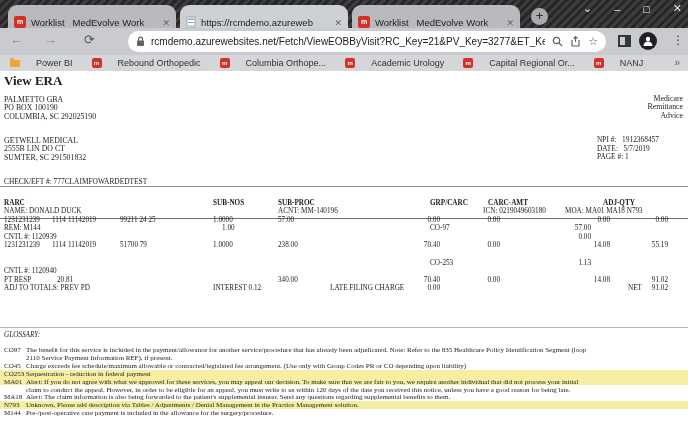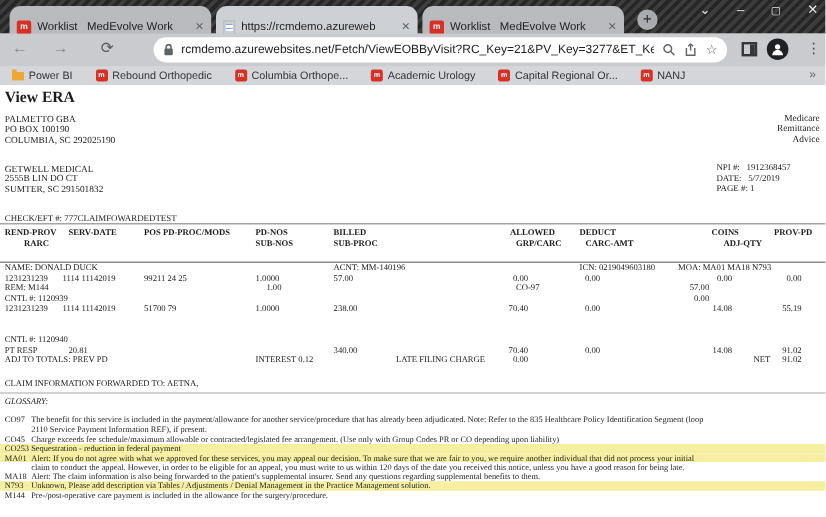--- a/index.html
+++ b/index.html
@@ -3,21 +3,21 @@
 <meta charset="utf-8">
 <style>
   html,body{margin:0;padding:0;width:688px;height:431px;overflow:hidden;background:#fff;
     font-family:"Liberation Sans",sans-serif;}
   .browser{position:relative;width:688px;height:431px;overflow:hidden;}
 
   
   .tabstrip{position:absolute;top:0;left:0;width:688px;height:28px;
     background:repeating-linear-gradient(135deg,#3d3d3d 0 3px,#262626 3px 6px);}
   .tab{position:absolute;top:5px;height:23px;width:168px;background:#b8babd;
-    border-radius:9px 9px 0 0;display:flex;align-items:flex-start;padding:12px 6px;box-sizing:border-box;}
+    border-radius:9px 9px 0 0;display:flex;align-items:flex-end;padding:0 6px;box-sizing:border-box;}
   .tab.active{background:#cdd0d4;}
   .tab .lbl{flex:1;font-size:9.5px;color:#202124;white-space:pre;overflow:hidden;margin-left:5px;}
   .tab .x{font-size:9px;color:#5f6368;margin-left:4px;}
   .fav-red{width:12px;height:12px;border-radius:2px;background:#d93025;color:#fff;
     font-size:7px;font-weight:bold;text-align:center;line-height:12px;flex:0 0 12px;}
   .fav-doc{width:10px;height:12px;background:#fff;border:1px solid #bbb;box-sizing:border-box;
     flex:0 0 10px;background-image:repeating-linear-gradient(#fff 0 2px,#7baaf7 2px 3px);background-clip:content-box;padding:2px 1px;}
   .newtab{position:absolute;left:531px;top:8px;width:17px;height:17px;border-radius:50%;
     background:#a9abae;color:#2a2a2a;font-size:13px;line-height:16px;text-align:center;}
   .wincontrols{position:absolute;top:2px;right:6px;display:flex;gap:22px;color:#e8e8e8;
@@ -33,21 +33,21 @@
   .pillic{margin-left:7px;color:#5f6368;flex:0 0 auto;display:flex;align-items:center;}
   .sidepanel{position:absolute;left:618px;top:7px;width:13px;height:12px;border:2px solid #33363a;
     box-sizing:border-box;background:linear-gradient(90deg,transparent 0 5px,#33363a 5px);}
   .avatar{position:absolute;left:639px;top:4px;width:18px;height:18px;border-radius:50%;
     background:#202124;display:flex;align-items:center;justify-content:center;}
   .menu3{position:absolute;left:672px;top:5px;font-size:12px;color:#3c4043;}
 
   
   .bookmarks{position:absolute;top:55px;left:0;width:688px;height:16px;background:#d4d6d9;
     display:flex;align-items:center;padding-left:10px;box-sizing:border-box;gap:19px;}
-  .bm{display:flex;align-items:center;gap:4px;font-size:9px;color:#2f3337;white-space:nowrap;}
+  .bm{display:flex;align-items:center;gap:16px;font-size:9px;color:#2f3337;white-space:nowrap;}
   .bm .site{width:10px;height:10px;border-radius:2px;background:#d93025;color:#fff;font-size:6px;
     font-weight:bold;text-align:center;line-height:10px;}
   .bm .folder{width:10px;height:7px;background:#f0a732;border-radius:1px;position:relative;}
   .bm .folder:before{content:"";position:absolute;top:-2px;left:0;width:4px;height:2px;
     background:#f0a732;border-radius:1px 1px 0 0;}
   .overflow{position:absolute;right:8px;top:2px;font-size:10px;color:#5f6368;}
 
   
   .page{position:absolute;top:71px;left:0;width:688px;height:360px;background:#fff;
     font-family:"Liberation Serif",serif;color:#1c1c1c;}
@@ -179,43 +179,32 @@
 2555B LIN DO CT
 SUMTER, SC 291501832</div>
     <div class="metablk" style="top:65px">NPI #:   1912368457
 DATE:   5/7/2019
 PAGE #: 1</div>
 
     <div class="checkline">CHECK/EFT #: 777CLAIMFOWARDEDTEST</div>
     <div class="rule" style="top:115px"></div>
 
     <div id="report-header" style="position:absolute;top:119px;left:0;width:688px;height:28px">
-        <div class="rl b" style="top: 0px;">
-          <span style="left: 4px;">REND-PROV</span>
-          <span style="left: 57px;">SERV-DATE</span>
-          <span style="left: 120px;">POS PD-PROC/MODS</span>
-          <span style="left: 213px;">PD-NOS</span>
-          <span style="left: 278px;">BILLED</span>
-          <span style="left: 425px;">ALLOWED</span>
-          <span style="left: 483px;">DEDUCT</span>
-          <span style="left: 593px;">COINS</span>
-          <span style="left: 645px;">PROV-PD</span>
-        </div>
         <div class="rl b" style="top: 9px;">
-          <span style="left: 20px;">RARC</span>
+          <span style="left: 4px;">RARC</span>
           <span style="left: 213px;">SUB-NOS</span>
           <span style="left: 278px;">SUB-PROC</span>
           <span style="left: 430px;">GRP/CARC</span>
           <span style="left: 488px;">CARC-AMT</span>
           <span style="left: 603px;">ADJ-QTY</span>
         </div>
       </div>
     <div class="rule" style="top:147px;border-top-color:#6d6d6d"></div>
 
-    <div id="report-rows" style="position:absolute;top:148px;left:0;width:688px;height:92px">
+    <div id="report-rows" style="position:absolute;top:136px;left:0;width:688px;height:92px">
         <div class="rl" style="top: 0px;">
           <span style="left: 4px;">NAME: DONALD DUCK</span>
           <span style="left: 278px;">ACNT: MM-140196</span>
           <span style="left: 483px;">ICN: 0219049603180</span>
           <span style="left: 565px;">MOA: MA01 MA18 N793</span>
         </div>
         <div class="rl" style="top: 8.6px;">
           <span style="left: 4px;">1231231239</span>
           <span style="left: 52px;">1114</span>
           <span style="left: 68px;">11142019</span>
@@ -242,20 +231,24 @@
           <span style="left: 52px;">1114</span>
           <span style="left: 68px;">11142019</span>
           <span style="left: 120px;">51700 79</span>
           <span style="left: 213px;">1.0000</span>
           <span style="left: 278px;">238.00</span>
           <span style="right: 248px;">70.40</span>
           <span style="right: 188px;">0.00</span>
           <span style="right: 78px;">14.08</span>
           <span style="right: 20px;">55.19</span>
         </div>
+        <div class="rl" style="top: 51.6px;">
+          <span style="left: 430px;">CO-253</span>
+          <span style="right: 97px;">1.13</span>
+        </div>
         <div class="rl" style="top: 60.2px;">
           <span style="left: 4px;">CNTL #: 1120940</span>
         </div>
         <div class="rl" style="top: 68.8px;">
           <span style="left: 4px;">PT RESP</span>
           <span style="left: 57px;">20.81</span>
           <span style="left: 278px;">340.00</span>
           <span style="right: 248px;">70.40</span>
           <span style="right: 188px;">0.00</span>
           <span style="right: 78px;">14.08</span>
@@ -264,21 +257,20 @@
         <div class="rl" style="top: 77.4px;">
           <span style="left: 4px;">ADJ TO TOTALS: PREV PD</span>
           <span style="left: 213px;">INTEREST 0.12</span>
           <span style="left: 330px;">LATE FILING CHARGE</span>
           <span style="right: 248px;">0.00</span>
           <span style="left: 628px;">NET</span>
           <span style="right: 20px;">91.02</span>
         </div>
       </div>
 
-    <div class="claimfwd">CLAIM INFORMATION FORWARDED TO: AETNA,</div>
     <div class="rule" style="top:256px;border-top-color:#b5b5b5"></div>
     <div class="glosstitle">GLOSSARY:</div>
 
     <div id="glossary-lines" style="position:absolute;top:275px;left:0;width:688px;height:80px">
         <div class="gl" style="top: 0px;">
           <span class="code">CO97</span>
           <span class="txt">The benefit for this service is included in the payment/allowance for another service/procedure that has already been adjudicated. Note: Refer to the 835 Healthcare Policy Identification Segment (loop</span>
         </div>
         <div class="gl" style="top: 7.9px;">
           <span class="txt">2110 Service Payment Information REF), if present.</span>

